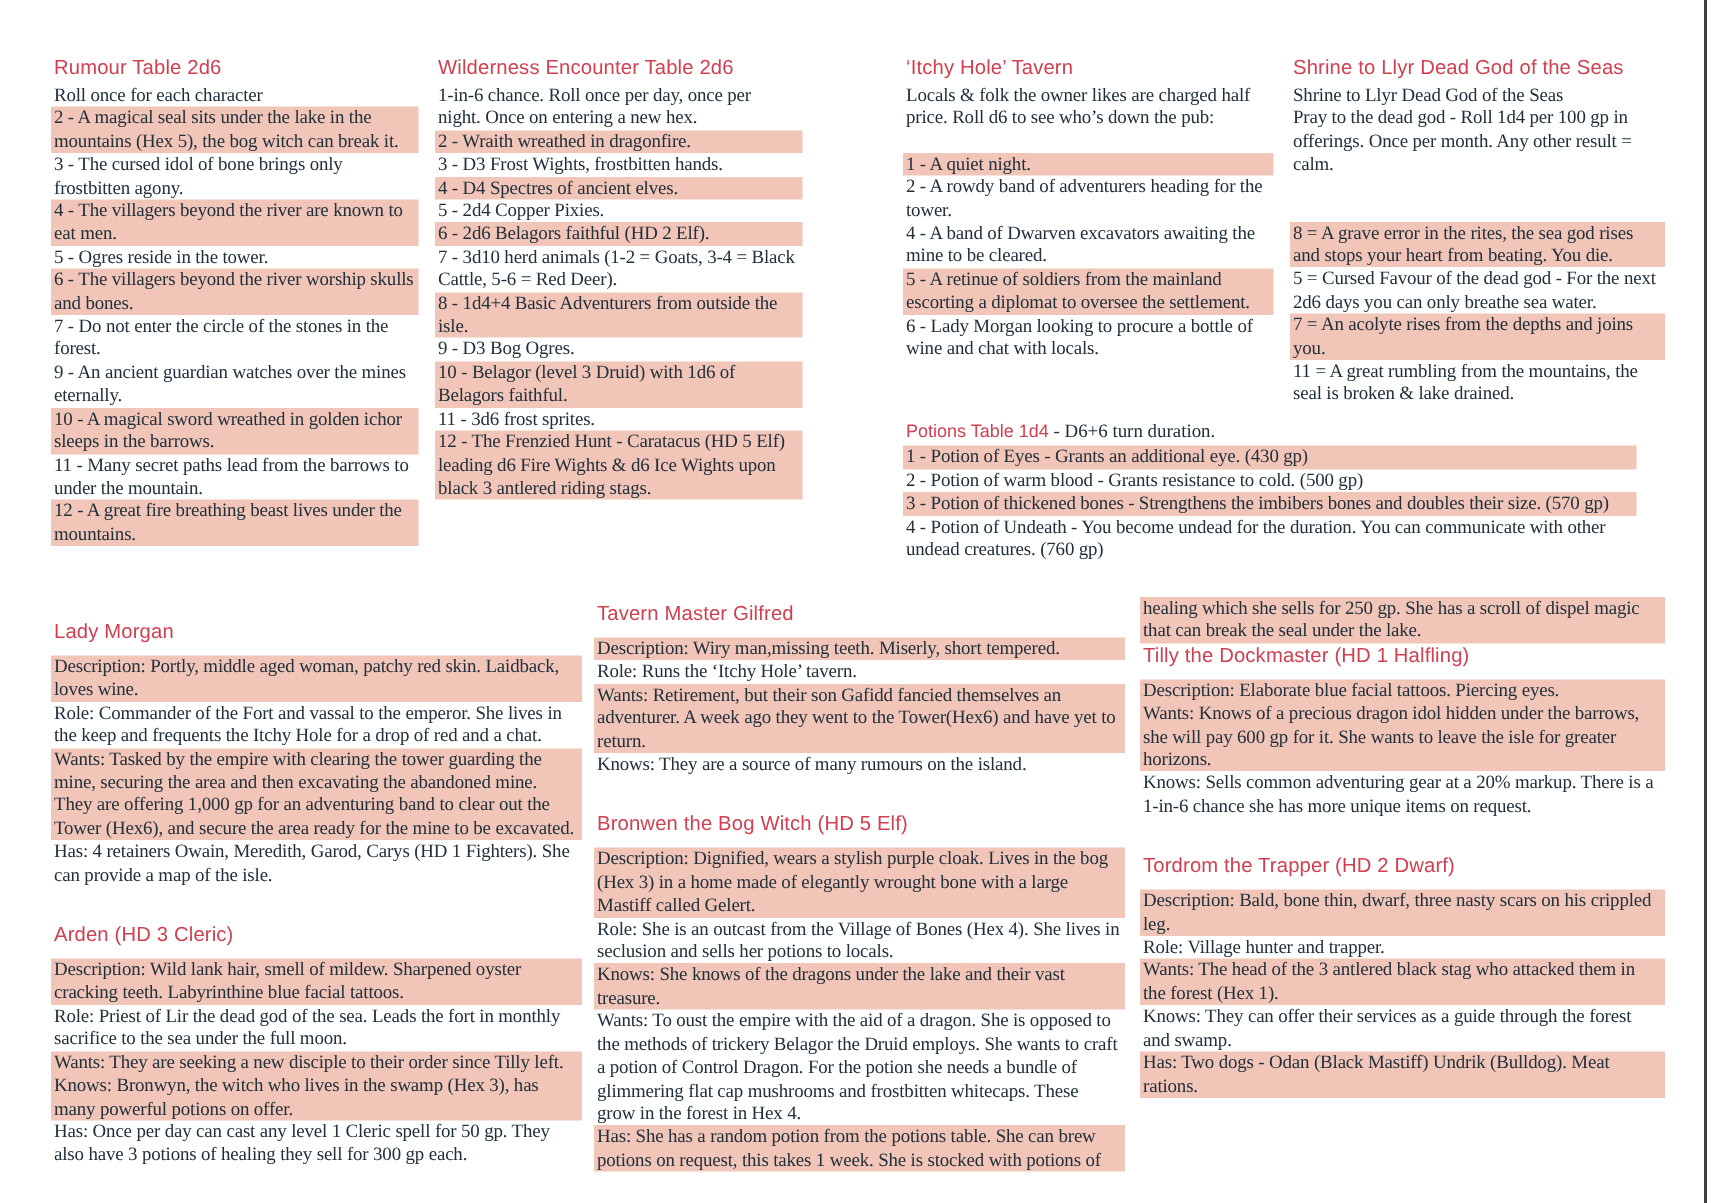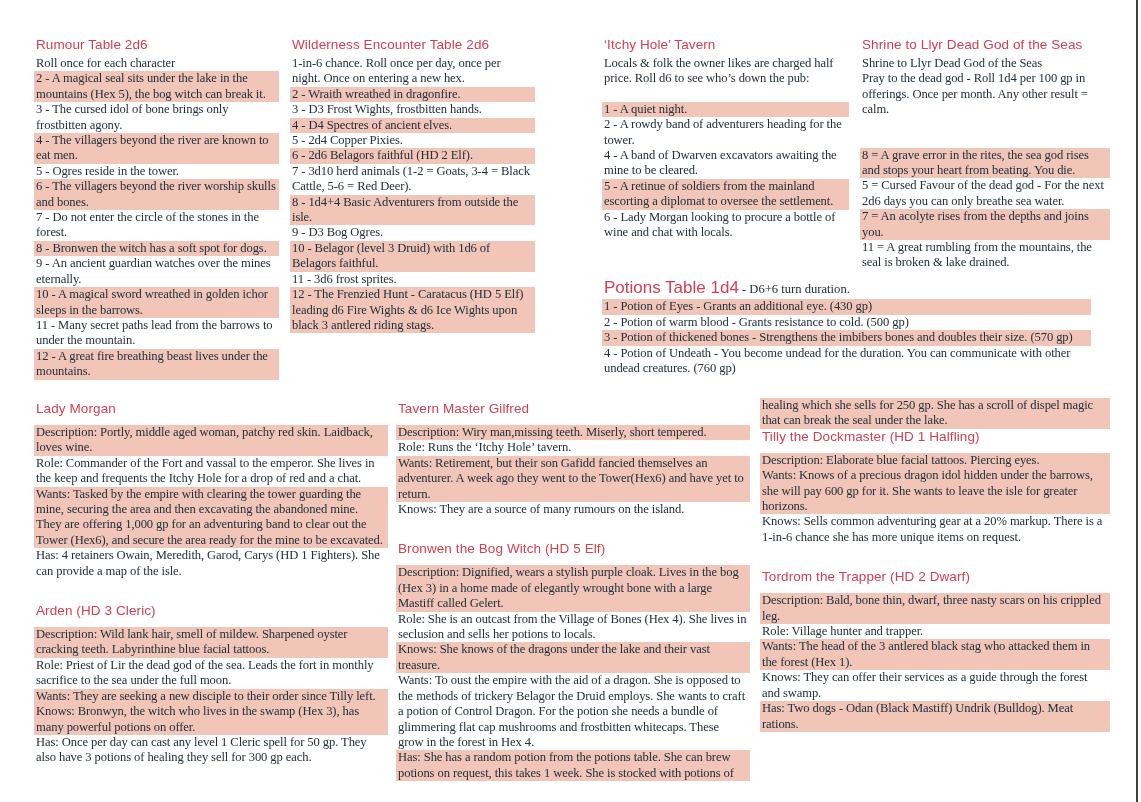--- a/index.html
+++ b/index.html
@@ -34,42 +34,41 @@
   .npc .title { margin-bottom: 9px; }
   .rows { font-size: 12.6px; line-height: 15.4px; letter-spacing: -0.1px; }
   .rows > div { padding: 0 3px 0 2px; margin-left: -2px; }
   .rows > div.hl { background: var(--highlight, #f2c5b9); }
   
   .sec-tavern .rows > div:nth-child(2) { margin-top: 15px; }
   .sec-shrine .rows > div:nth-child(3) { margin-top: 30px; }
   .potions-head { font-size: 12.6px; line-height: 15.4px; margin-bottom: 2px; }
   .potions-head .ttl {
     font-family: "Liberation Sans", sans-serif;
-    font-size: 17px;
+    font-size: 12px;
     color: var(--heading, #d23f51);
   }
   .npc-col .npc + .npc { margin-top: 24px; }
   .npc-col .cont + .npc { }
 </style>
 </head>
 <body>
 
 <div class="page">
 
   <section class="sec sec-rumour" style="left:36px; top:37px; width:243px">
     <h2 class="title">Rumour Table 2d6</h2>
     <div class="rows">
         <div class="">Roll once for each character</div>
         <div class="hl">2 - A magical seal sits under the lake in the mountains (Hex 5), the bog witch can break it.</div>
         <div class="">3 - The cursed idol of bone brings only frostbitten agony.</div>
         <div class="hl">4 - The villagers beyond the river are known to eat men.</div>
         <div class="">5 - Ogres reside in the tower.</div>
         <div class="hl">6 - The villagers beyond the river worship skulls and bones.</div>
         <div class="">7 - Do not enter the circle of the stones in the forest.</div>
-        <div class="hl">8 - Bronwen the witch has a soft spot for dogs.</div>
         <div class="">9 - An ancient guardian watches over the mines eternally.</div>
         <div class="hl">10 - A magical sword wreathed in golden ichor sleeps in the barrows.</div>
         <div class="">11 - Many secret paths lead from the barrows to under the mountain.</div>
         <div class="hl">12 - A great fire breathing beast lives under the mountains.</div>
       </div>
   </section>
 
   <section class="sec sec-wilderness" style="left:292px; top:37px; width:243px">
     <h2 class="title">Wilderness Encounter Table 2d6</h2>
     <div class="rows">
@@ -117,21 +116,21 @@
       <span class="ttl">Potions Table 1d4</span><span> - D6+6 turn duration.</span>
     </div>
     <div class="rows">
         <div class="hl">1 - Potion of Eyes - Grants an additional eye. (430 gp)</div>
         <div class="">2 - Potion of warm blood - Grants resistance to cold. (500 gp)</div>
         <div class="hl">3 - Potion of thickened bones - Strengthens the imbibers bones and doubles their size. (570 gp)</div>
         <div class="">4 - Potion of Undeath - You become undead for the duration. You can communicate with other undead creatures. (760 gp)</div>
       </div>
   </section>
 
-  <div class="sec npc-col" style="left:36px; top:401px; width:352px">
+  <div class="sec npc-col" style="left:36px; top:413px; width:352px">
     <section class="npc">
       <h2 class="title">Lady Morgan</h2>
       <div class="rows">
           <div class="hl">Description: Portly, middle aged woman, patchy red skin. Laidback, loves wine.</div>
           <div class="">Role: Commander of the Fort and vassal to the emperor. She lives in the keep and frequents the Itchy Hole for a drop of red and a chat.</div>
           <div class="hl">Wants: Tasked by the empire with clearing the tower guarding the mine, securing the area and then excavating the abandoned mine. They are offering 1,000 gp for an adventuring band to clear out the Tower (Hex6), and secure the area ready for the mine to be excavated.</div>
           <div class="">Has: 4 retainers Owain, Meredith, Garod, Carys (HD 1 Fighters). She can provide a map of the isle.</div>
         </div>
     </section>
     <section class="npc">

